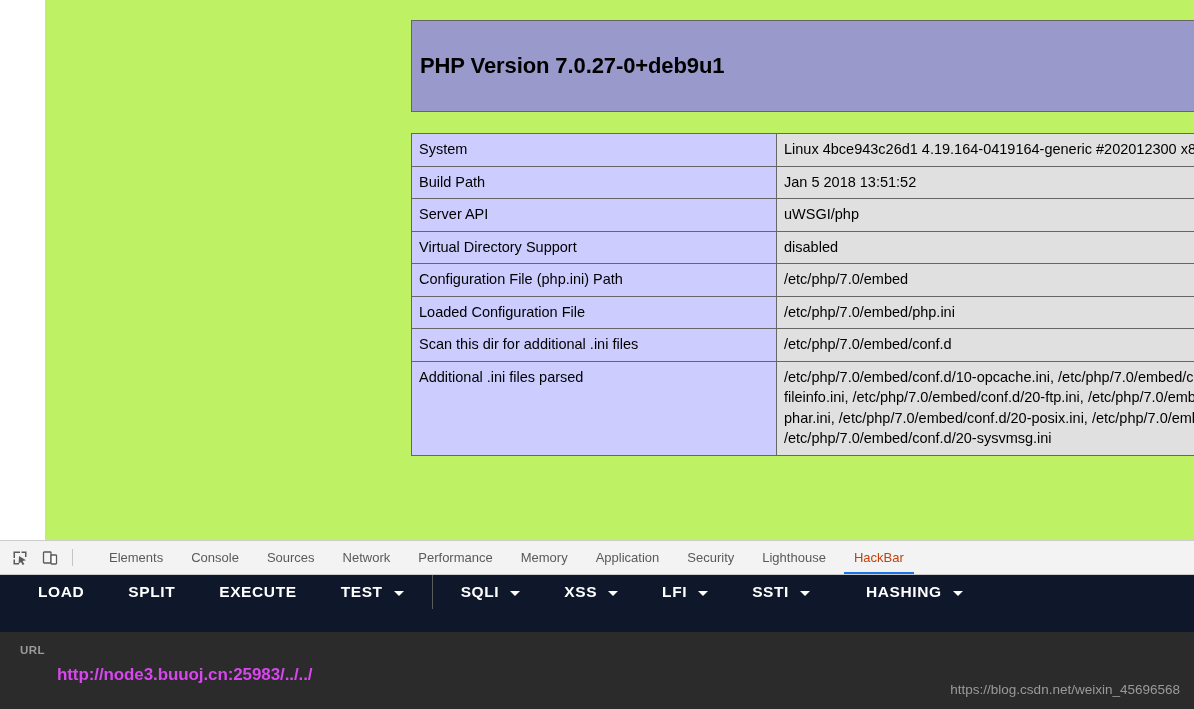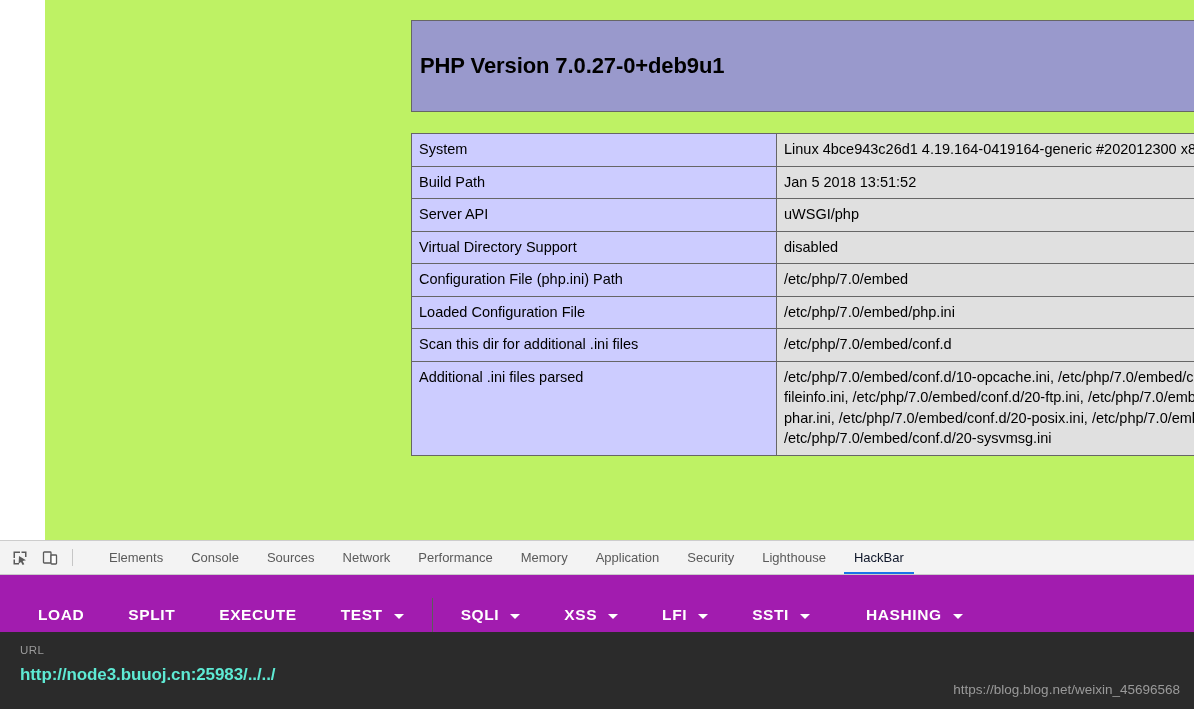--- a/index.html
+++ b/index.html
@@ -102,35 +102,35 @@
   }
   .dt-tab {
     display: flex; align-items: center;
     padding: 0 14px;
     font-size: 13px;
     color: #5a5a5a;
     cursor: pointer;
     position: relative;
     white-space: nowrap;
   }
-  .dt-tab.active { color: #0f172a; }
+  .dt-tab.active { color: #c2410c; }
   .dt-tab.active::after {
     content: "";
     position: absolute;
     left: 4px; right: 4px; bottom: 0;
     height: 2px;
     background: #1a73e8;
   }
 
   
   .hb-toolbar {
     height: 57px;
-    background: #a21caf;
+    background: #0f172a;
     display: flex;
-    align-items: flex-end;
+    align-items: flex-start;
     padding-left: 26px;
     overflow: hidden;
   }
   .hb-btn {
     display: flex; align-items: center;
     gap: 11px;
     color: #ffffff;
     font-size: 15.5px;
     font-weight: bold;
     letter-spacing: 0.6px;
@@ -158,28 +158,29 @@
   .hb-url-panel {
     height: 77px;
     background: #2b2b2b;
     padding: 12px 20px 0 20px;
     position: relative;
   }
   .hb-url-label {
     font-size: 11.5px;
     color: #9b9b9b;
     letter-spacing: 0.4px;
-    font-weight: normal;
+    font-weight: bold;
   }
   .hb-url-value {
     margin-top: 9px;
     font-size: 17px;
     font-weight: bold;
-    color: #5eead4;
+    color: #d946ef;
     letter-spacing: -0.1px;
+    margin-left: 37px;
   }
   .watermark {
     position: absolute;
     right: 14px;
     bottom: 12px;
     font-size: 13.5px;
     color: #9a9a9a;
   }
 </style>
 </head>
@@ -332,17 +333,17 @@
       <div class="hb-gap-sm"></div>
       <div class="hb-btn">
         <span>HASHING</span>
         <span class="caret"></span>
       </div>
     </div>
 
     <div class="hb-url-panel">
       <div class="hb-url-label">URL</div>
       <div class="hb-url-value">http://node3.buuoj.cn:25983/../../</div>
-      <div class="watermark">https://blog.blog.net/weixin_45696568</div>
+      <div class="watermark">https://blog.csdn.net/weixin_45696568</div>
     </div>
 
   </div>
 </div>
 
 </body></html>

